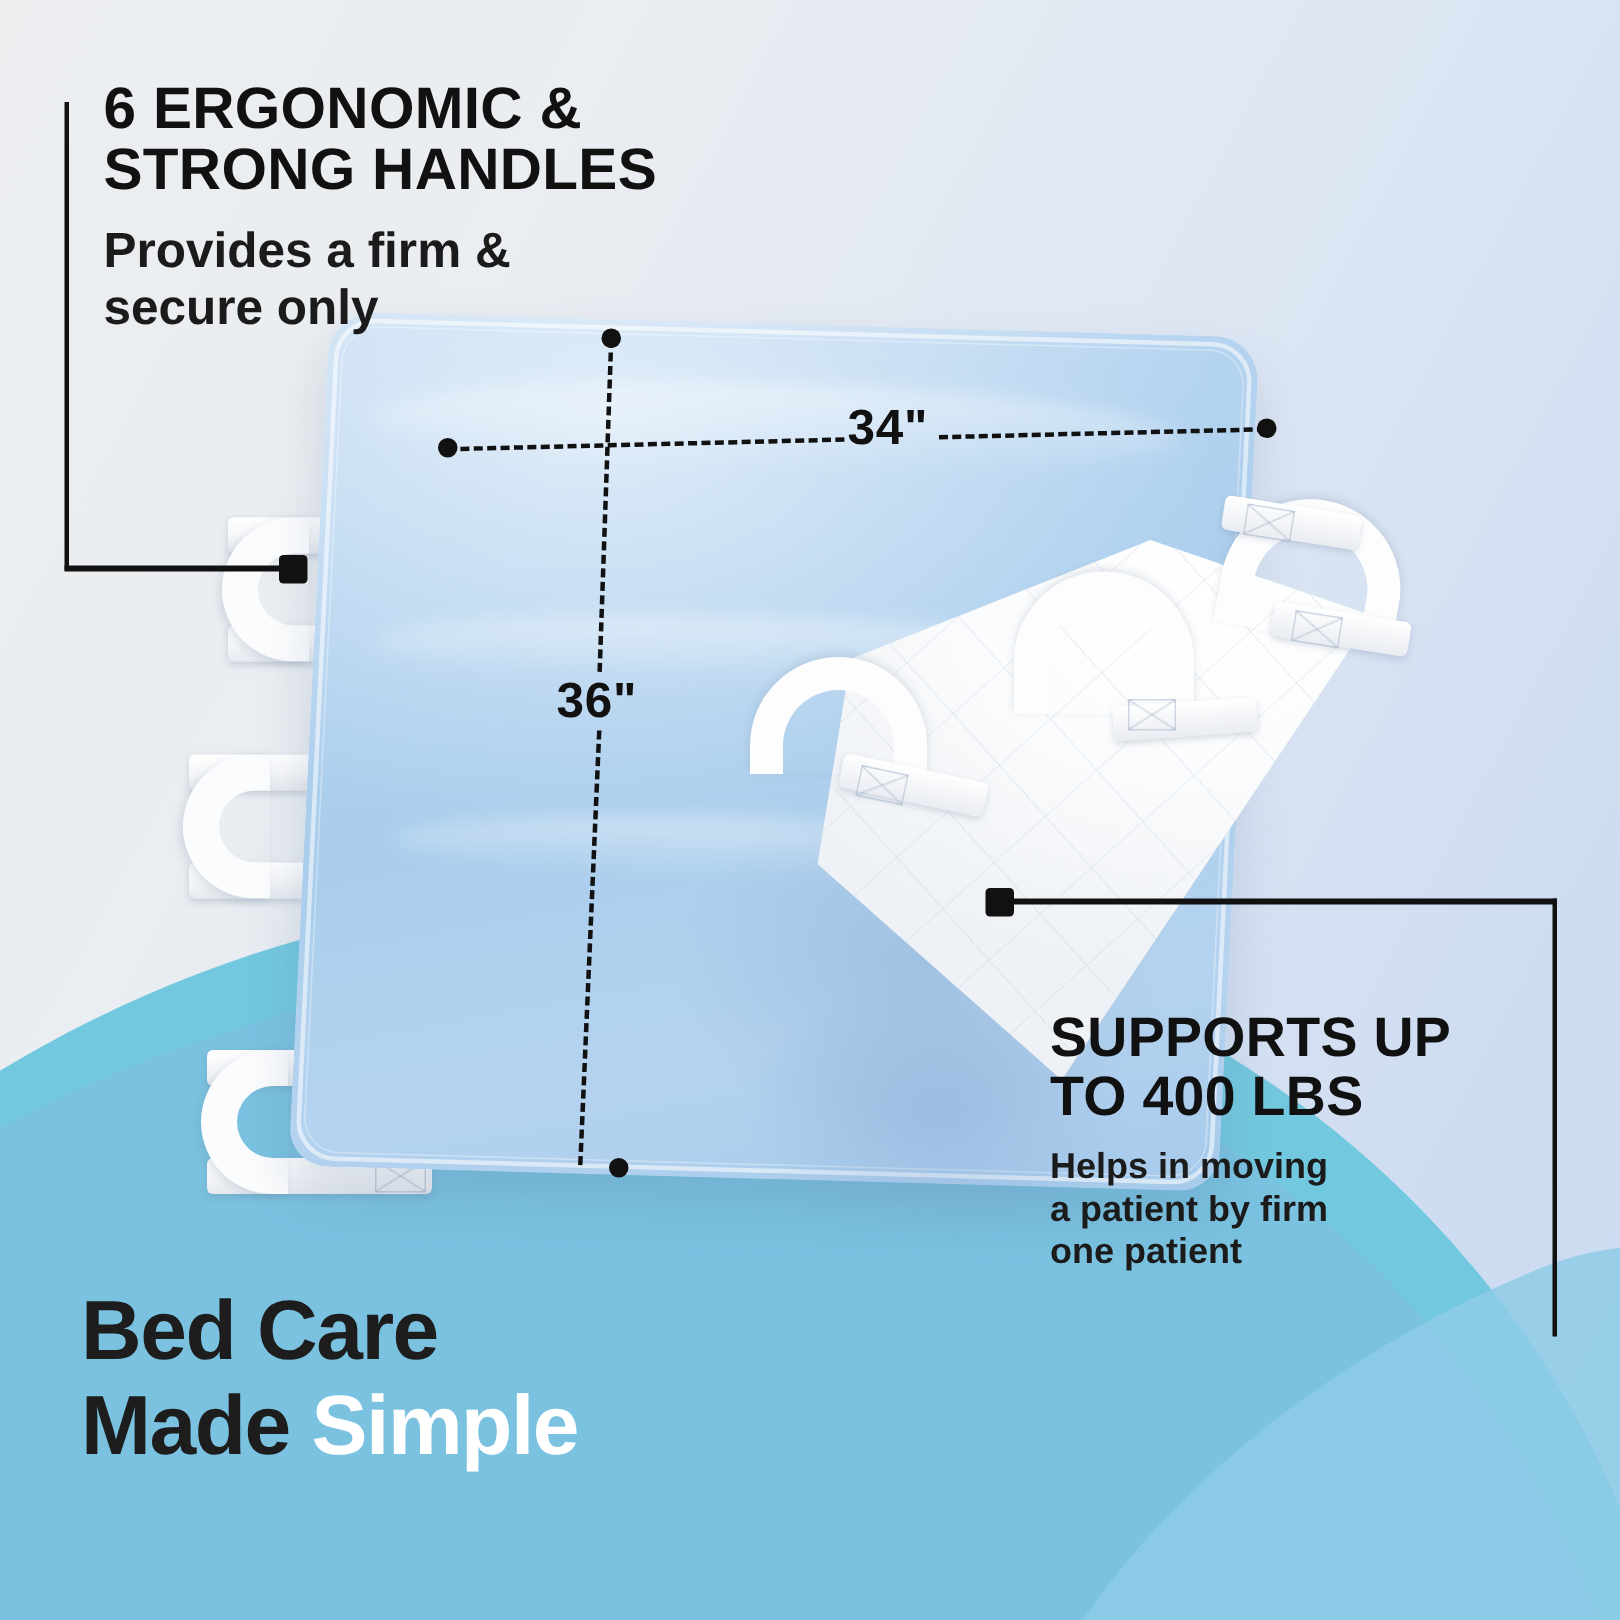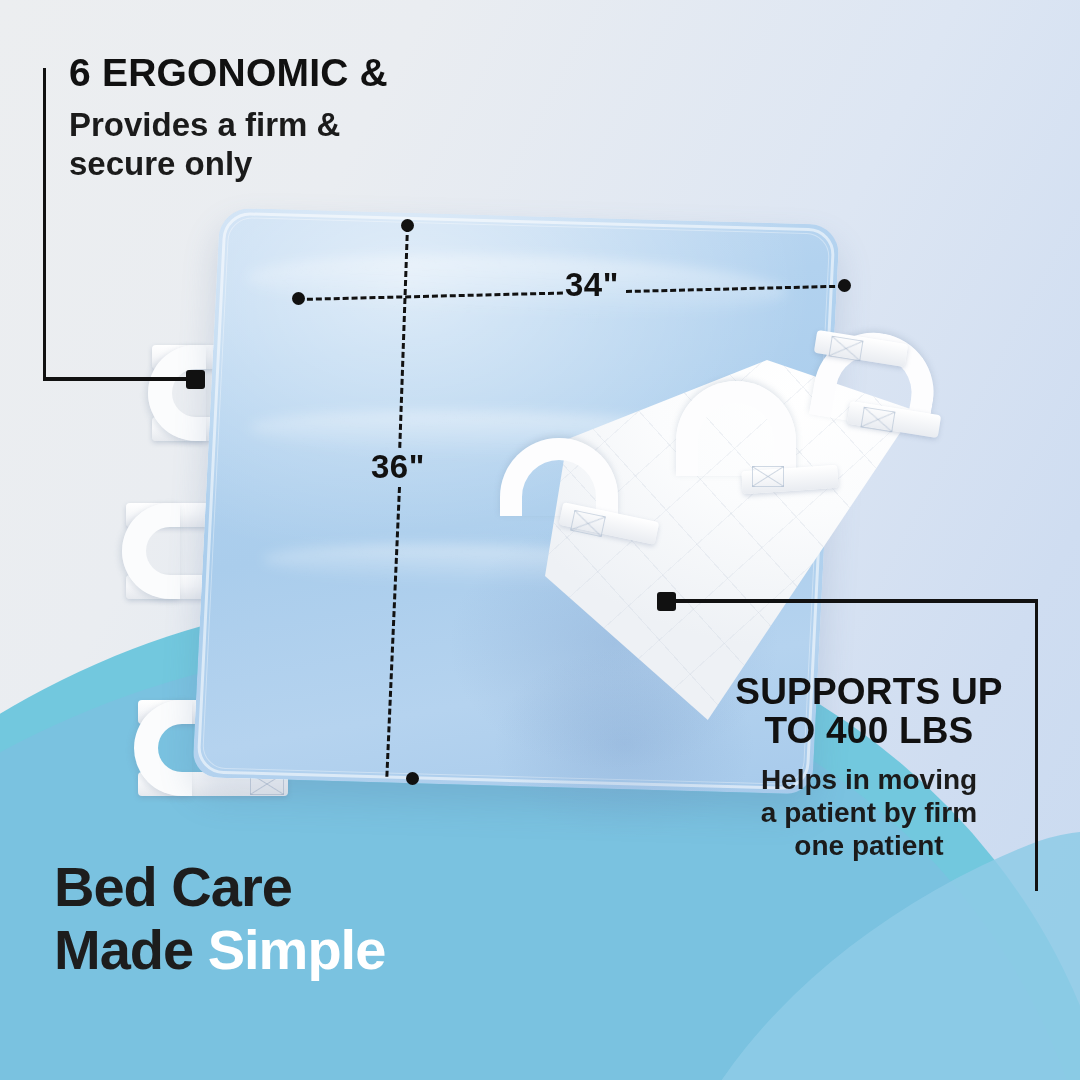--- a/index.html
+++ b/index.html
@@ -248,23 +248,23 @@
   .callout-sub {
     color: #1b1b1b;
     line-height: 1.17;
     font-weight: 700;
   }
 
   #callout-left { left: 69px; top: 52px; width: 430px; }
   #callout-left .callout-title { font-size: 39px; }
   #callout-left .callout-sub { font-size: 33px; margin-top: 13px; }
 
-  #callout-right { left: 700px; top: 672px; width: 338px; text-align: center; }
+  #callout-right { left: 700px; top: 672px; width: 338px; text-align: left; }
   #callout-right .callout-title { font-size: 37px; }
-  #callout-right .callout-sub { font-size: 28px; margin-top: 14px; }
+  #callout-right .callout-sub { font-size: 24px; margin-top: 14px; }
 
   
   #headline {
     position: absolute;
     left: 54px;
     top: 858px;
     line-height: 1.02;
     font-size: 56px;
     font-weight: 700;
     letter-spacing: -1px;
@@ -356,20 +356,21 @@
   <div class="dot" style="left:406px; top:772px;"></div>
   <div class="dim-label" style="left:364px; top:450px;">36"</div>
 
   <div class="callout-line" style="left:43px; top:68px; width:3px; height:312px;"></div>
   <div class="callout-line" style="left:43px; top:377px; width:152px; height:4px;"></div>
   <div class="sq-dot" style="left:186px; top:370px;"></div>
 
   <div class="callout-text" id="callout-left">
     <div class="callout-title">
       <div>6 ERGONOMIC &amp;</div>
+      <div>STRONG HANDLES</div>
     </div>
     <div class="callout-sub">
       <div>Provides a firm &amp;</div>
       <div>secure only</div>
     </div>
   </div>
 
   <div class="sq-dot" style="left:657px; top:592px;"></div>
   <div class="callout-line" style="left:672px; top:599px; width:366px; height:4px;"></div>
   <div class="callout-line" style="left:1035px; top:599px; width:3px; height:292px;"></div>

